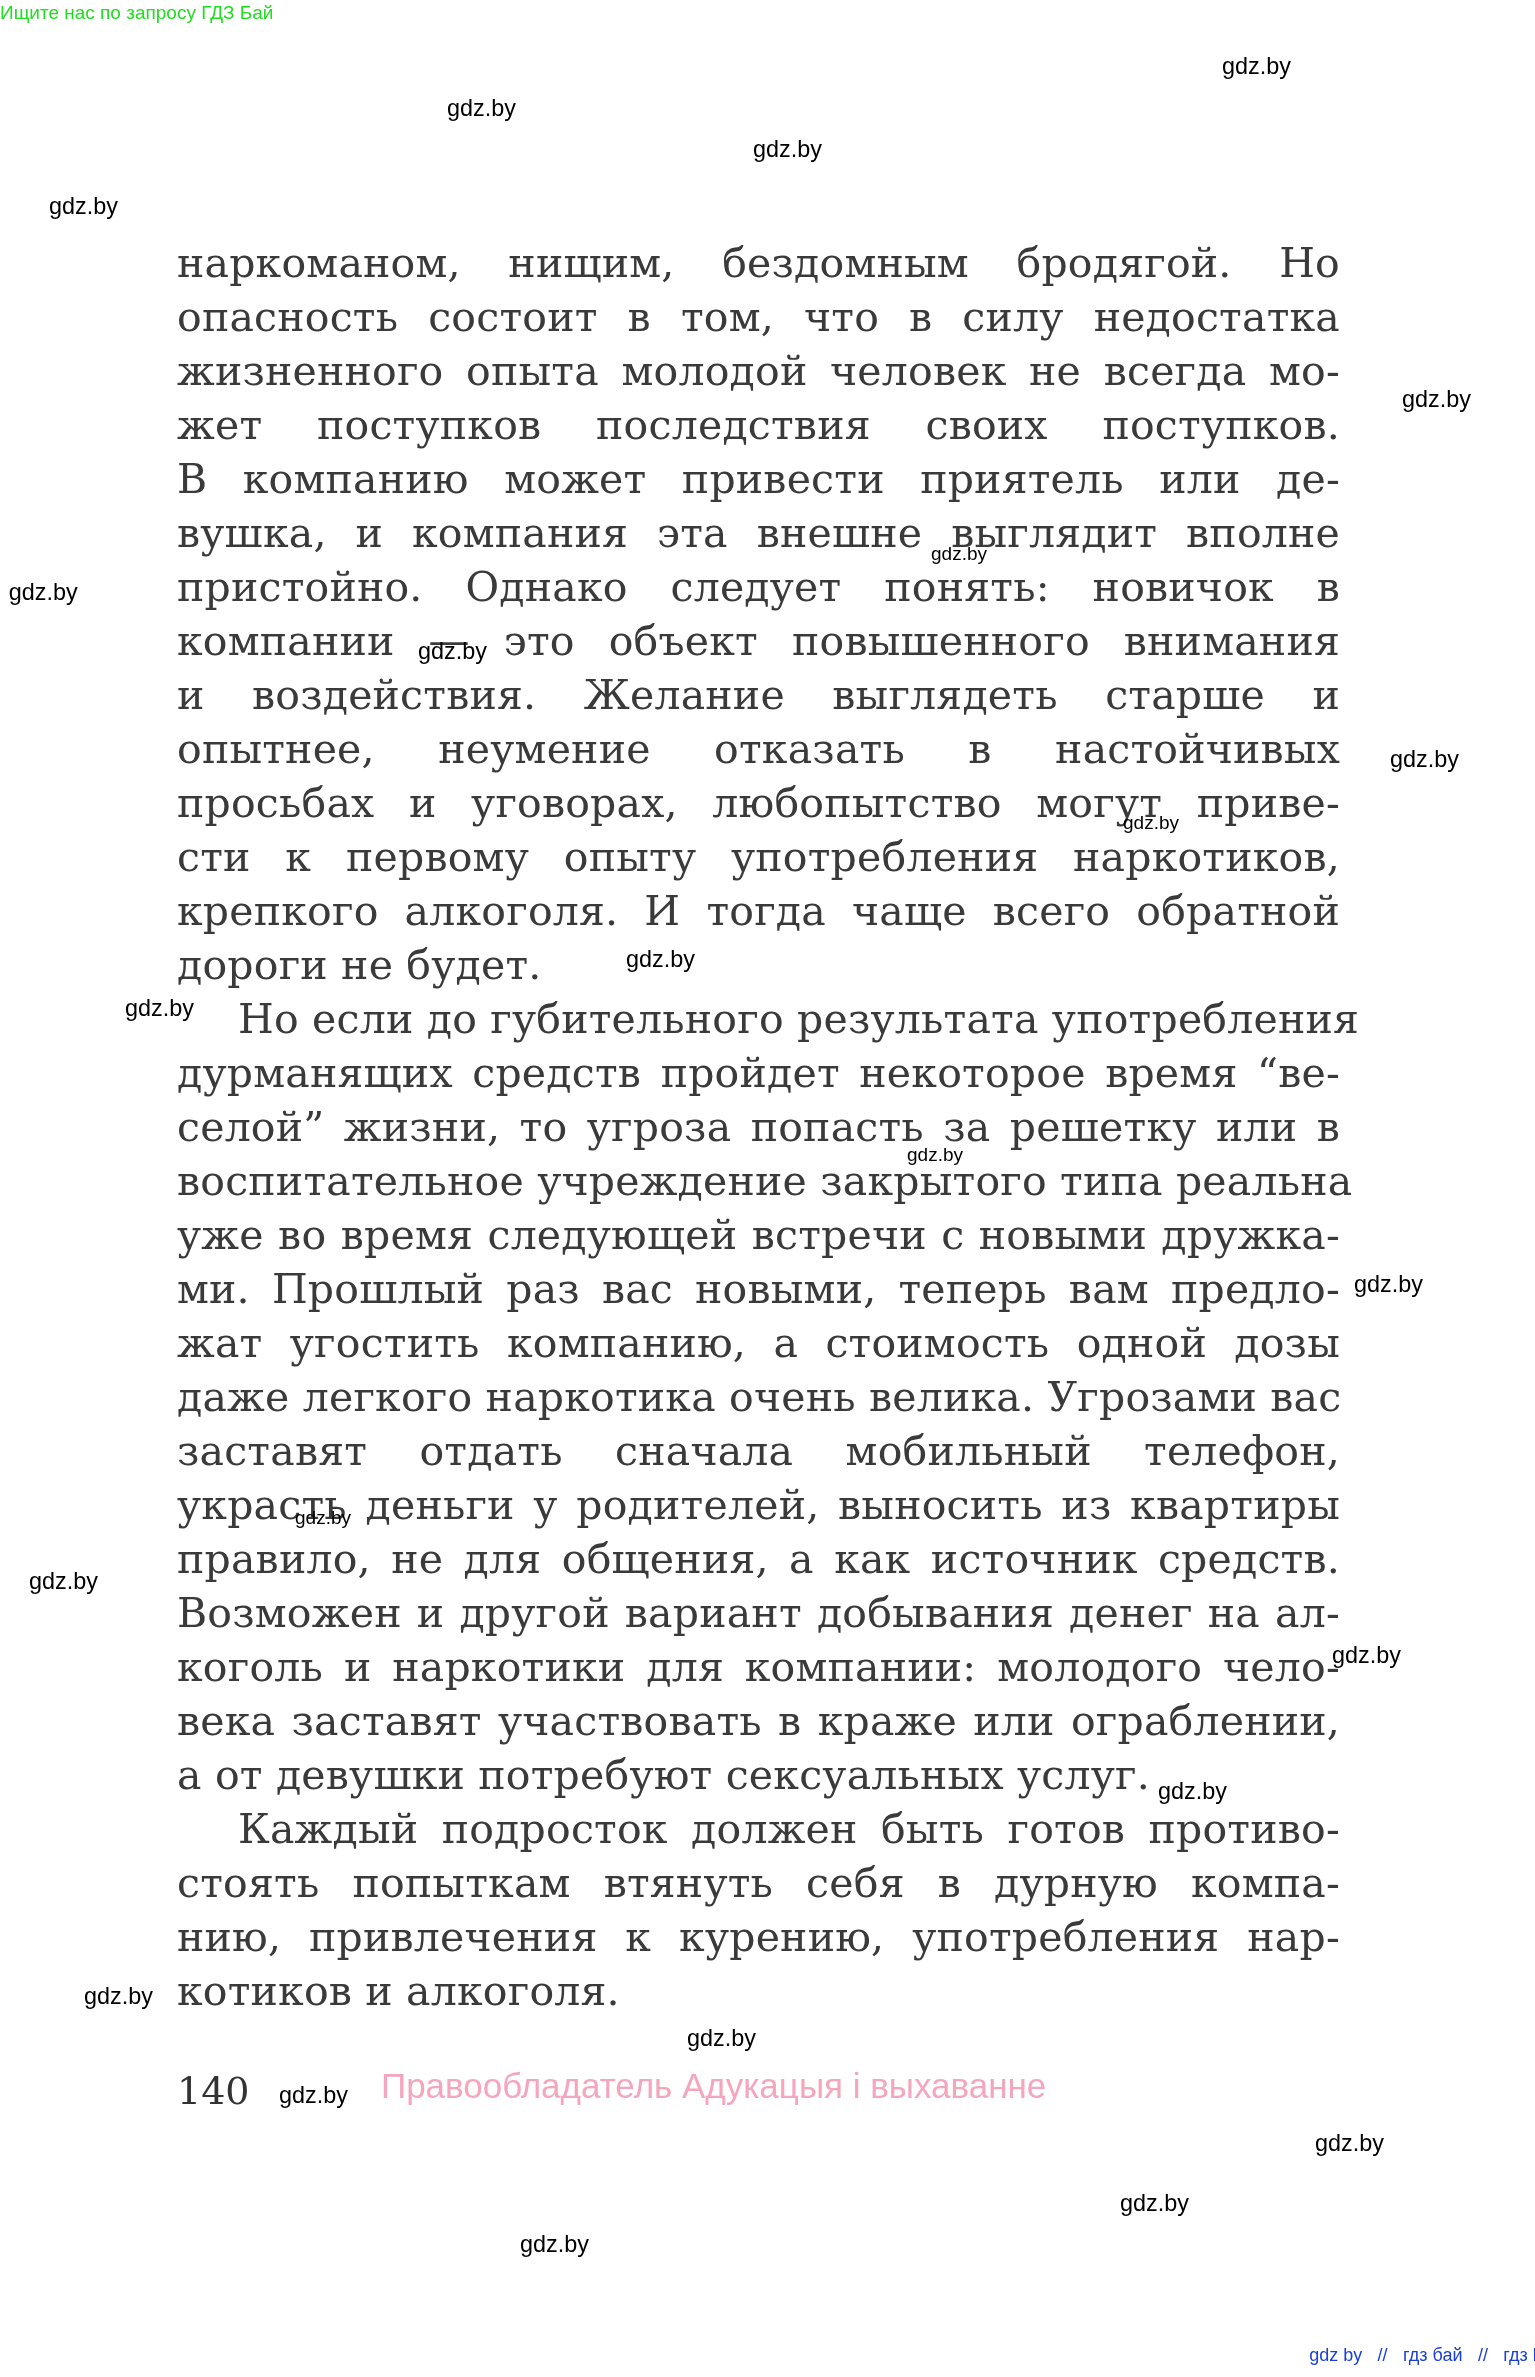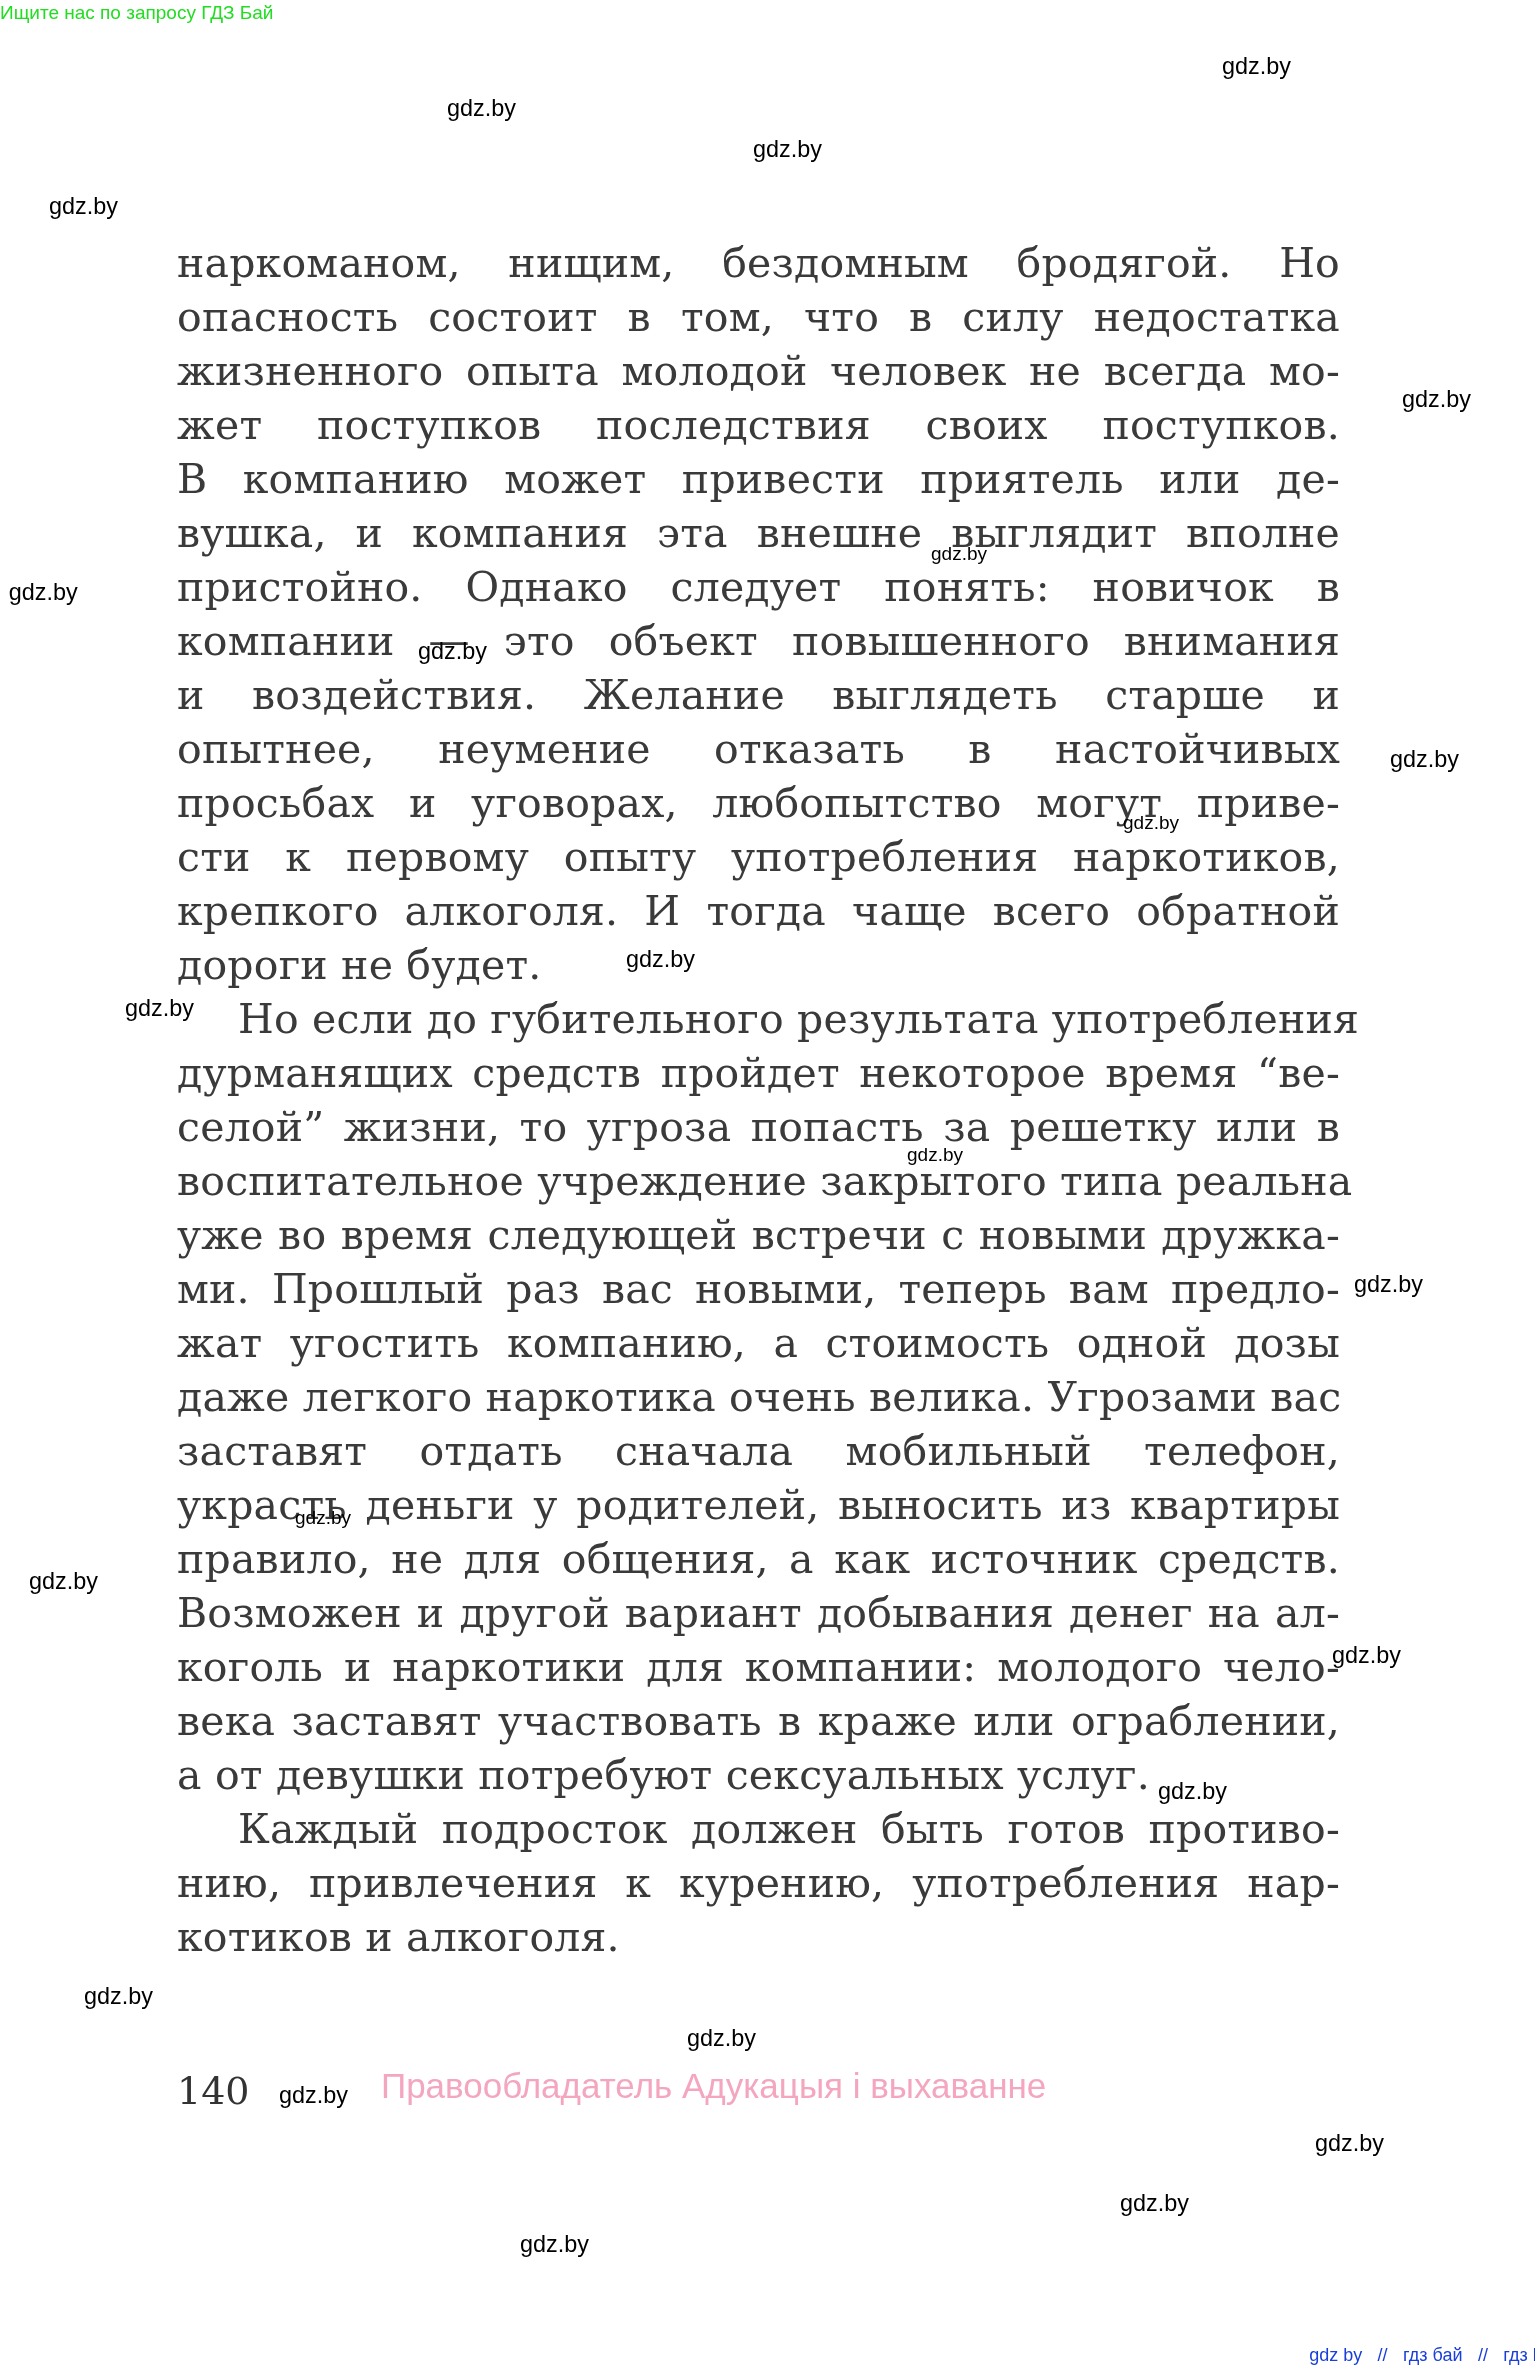--- a/index.html
+++ b/index.html
@@ -66,20 +66,21 @@
   <span class="line">жат угостить компанию, а стоимость одной дозы</span>
   <span class="line">даже легкого наркотика очень велика. Угрозами вас</span>
   <span class="line">заставят отдать сначала мобильный телефон,</span>
   <span class="line">украсть деньги у родителей, выносить из квартиры</span>
   <span class="line">правило, не для общения, а как источник средств.</span>
   <span class="line">Возможен и другой вариант добывания денег на ал-</span>
   <span class="line">коголь и наркотики для компании: молодого чело-</span>
   <span class="line">века заставят участвовать в краже или ограблении,</span>
   <span class="line last">а от девушки потребуют сексуальных услуг.</span>
   <span class="line indent">Каждый подросток должен быть готов противо-</span>
+  <span class="line">стоять попыткам втянуть себя в дурную компа-</span>
   <span class="line">нию, привлечения к курению, употребления нар-</span>
   <span class="line last">котиков и алкоголя.</span>
 </div>
 
 <div class="folio">140</div>
 <div class="rights">Правообладатель Адукацыя і выхаванне</div>
 
 <div class="wm" style="left:1222px;top:55px">gdz.by</div>
 <div class="wm" style="left:447px;top:97px">gdz.by</div>
 <div class="wm" style="left:753px;top:138px">gdz.by</div>

